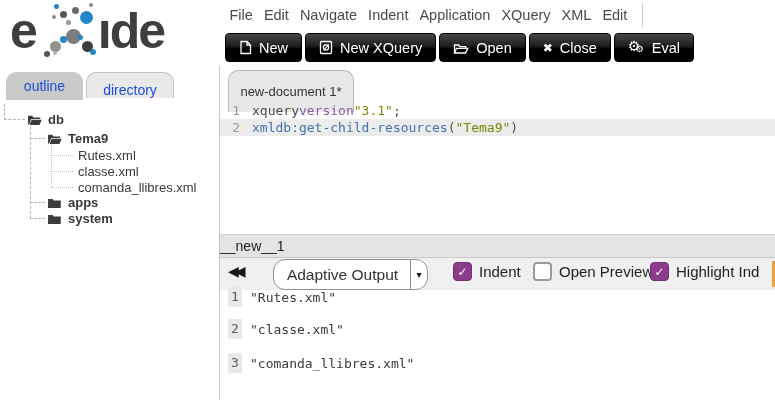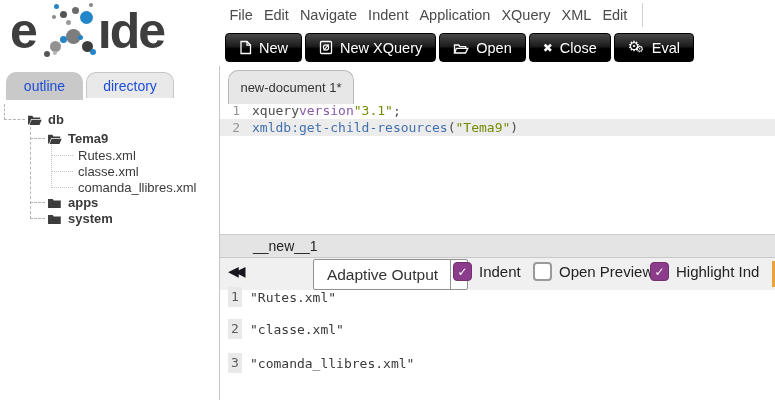--- a/index.html
+++ b/index.html
@@ -30,62 +30,62 @@
   .glyph { font-family:"DejaVu Sans", sans-serif; }
   .gear-wrap { position:relative; width:17px; height:17px; }
   .gear-big { position:absolute; left:0; top:-1px; font-size:14px; }
   .gear-sm  { position:absolute; left:8px; top:5px; font-size:9px; }
 
   
   .side-tab { position:absolute; top:72px; height:28px; border-radius:10px 10px 0 0;
               display:flex; align-items:center; justify-content:center;
               font-size:14px; color:#1d4ed8; cursor:pointer; }
   .tab-outline { left:6px; width:77px; background:#c9c9c9; }
-  .tab-directory { left:86px; width:88px; height:26px; background:#e9e9e9; border:1px solid #c6c6c6; border-bottom:none; }
+  .tab-directory { left:86px; width:88px; height:26px; background:#e9e9e9; border:1px solid #c6c6c6; border-bottom:none;align-items:flex-end; }
 
   .tree { position:absolute; left:0; top:0; width:218px; height:400px; }
   .trow { position:absolute; height:16px; line-height:16px; display:flex; align-items:center;
           font-size:13px; color:#3a3a3a; cursor:pointer; white-space:nowrap; }
   .trow.bold { font-weight:bold; }
   .trow .ficon { margin-right:6px; display:inline-flex; }
   .conn { position:absolute; }
   .conn.h  { border-top:1px dashed #b5b5b5; }
   .conn.v  { border-left:1px dashed #b5b5b5; }
   .conn.hd { border-top:1px dotted #c3c3c3; }
   .conn.vd { border-left:1px dotted #c3c3c3; }
 
   
   .vdivider { position:absolute; left:219px; top:66px; width:1px; height:334px; background:#c6c6c6; }
 
   
-  .ed-tab { position:absolute; left:228px; top:70px; width:126px; height:34px;
+  .ed-tab { position:absolute; left:228px; top:70px; width:126px; height:42px;
             background:#e7e7e7; border:1px solid #b9b9b9; border-bottom:none;
             border-radius:10px 10px 0 0; font-size:13px; color:#333;
             display:flex; align-items:center; justify-content:center; cursor:pointer; }
   .editor { position:absolute; left:220px; top:102px; width:555px;
             font-family:"DejaVu Sans Mono", monospace; font-size:13px; }
   .code-line { display:flex; height:17px; line-height:17px; }
   .code-line.active { background:#ececec; }
   .ln { width:32px; text-align:right; padding-right:12px; color:#969696; flex-shrink:0; }
   .tok-plain   { color:#4d4d4c; }
   .tok-keyword { color:#8959a8; }
   .tok-string  { color:#718c00; }
   .tok-func    { color:#4271ae; }
 
   
   .buffer-bar { position:absolute; left:220px; top:234px; width:555px; height:24px;
                 background:#e4e4e4; border-top:1px solid #cfcfcf; border-bottom:1px solid #c9c9c9;
-                font-size:14px; color:#222; line-height:22px; padding-left:33px; cursor:pointer; }
+                font-size:14px; color:#222; line-height:22px; cursor:pointer; }
 
   
   .out-head { position:absolute; left:220px; top:258px; width:555px; height:32px; background:#f0f0f0; }
   .collapse { position:absolute; left:228px; top:263px; font-size:14px; color:#16161f;
               letter-spacing:-4px; cursor:pointer; font-family:"DejaVu Sans", sans-serif; }
   .combo { position:absolute; left:273px; top:259px; width:155px; height:31px; background:#fff;
-           border:1px solid #919191; border-radius:2px; cursor:pointer;margin-left:40px; }
+           border:1px solid #919191; border-radius:12px; cursor:pointer; }
   .combo-text { position:absolute; left:0; top:0; width:137px; height:29px; line-height:29px;
                 text-align:center; font-size:15.5px; color:#333; }
   .combo-arrow { position:absolute; right:0; top:0; width:17px; height:29px;
                  border-left:1px solid #919191; display:flex; align-items:center; justify-content:center;
                  font-size:10px; color:#111; font-family:"DejaVu Sans", sans-serif; }
   .cbgroup { position:absolute; top:262px; display:flex; align-items:center; cursor:pointer; }
   .cb { width:19px; height:19px; border-radius:4px; display:flex; align-items:center; justify-content:center; }
   .cb.checked { background:#8b3d8b; border:1px solid #71316f; color:#fff; font-size:12px;
                 font-family:"DejaVu Sans", sans-serif; }
   .cb.unchecked { background:#fff; border:2px solid #9a9a9a; color:transparent; }

